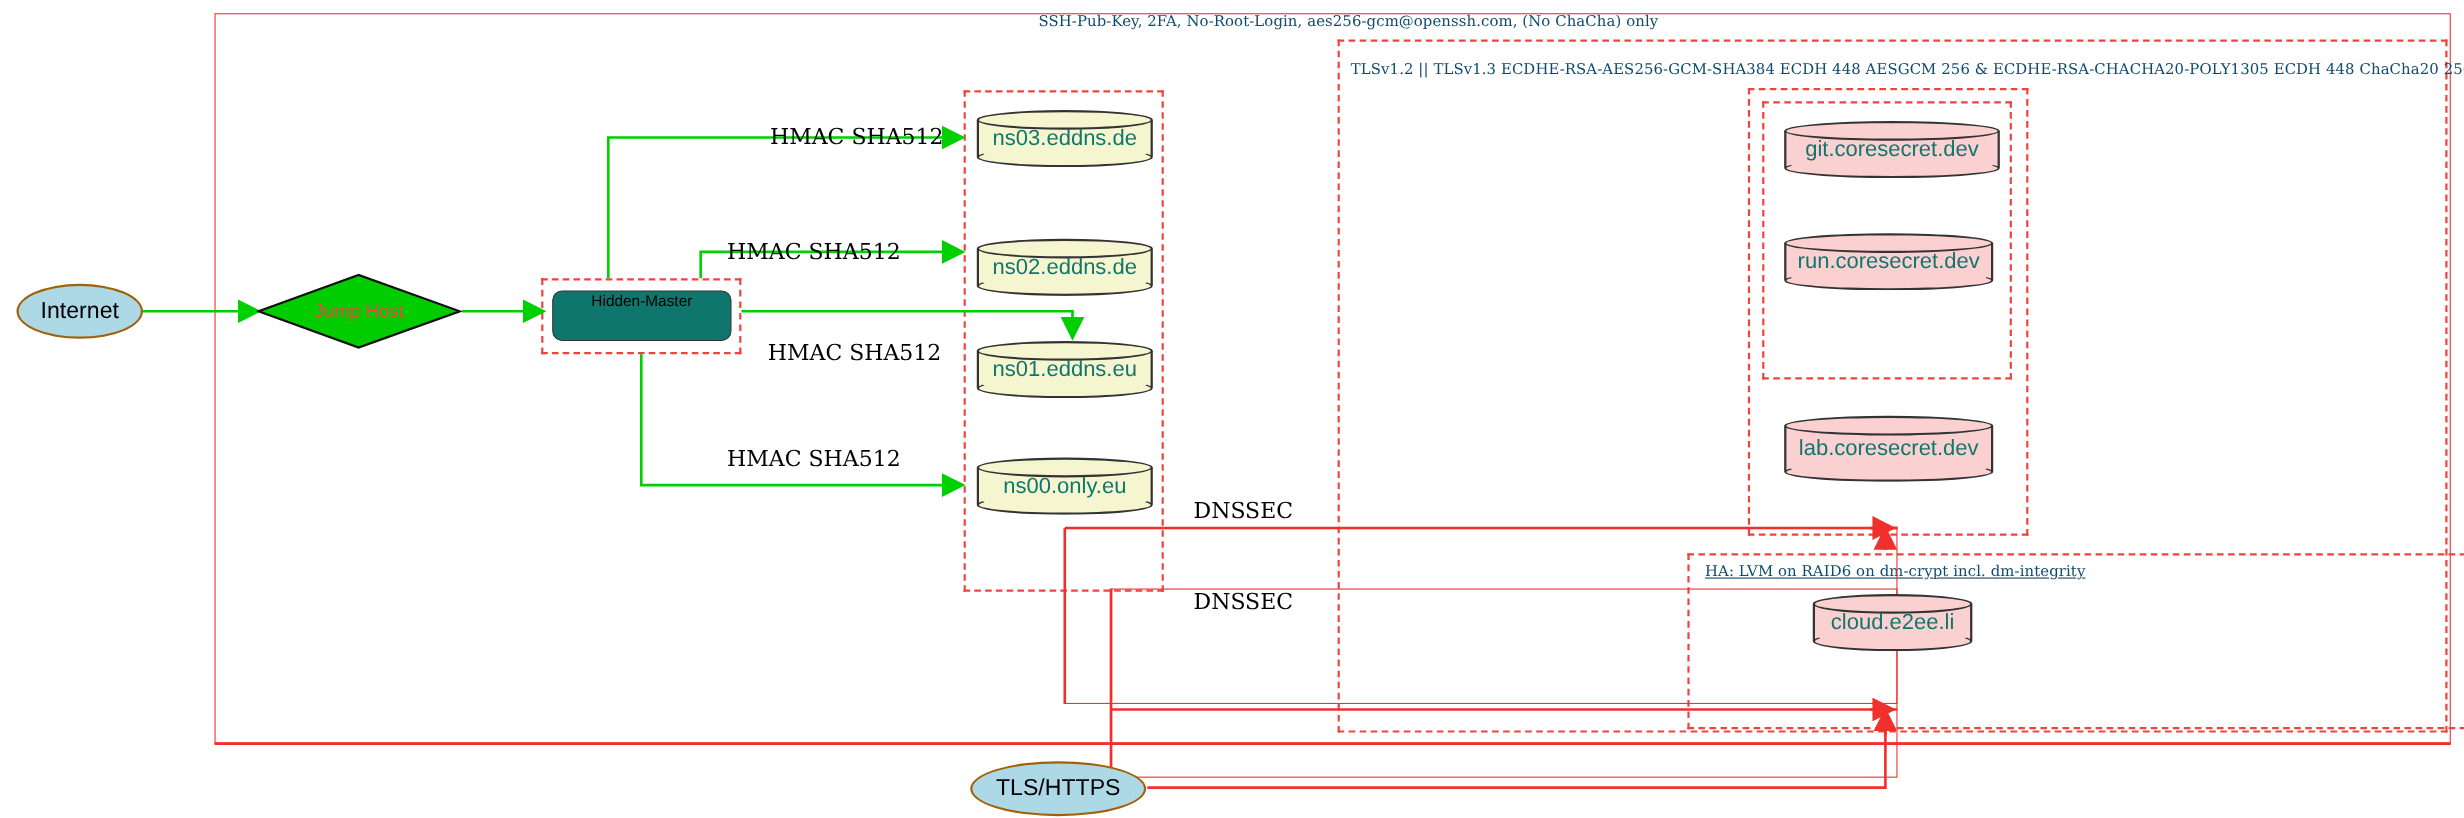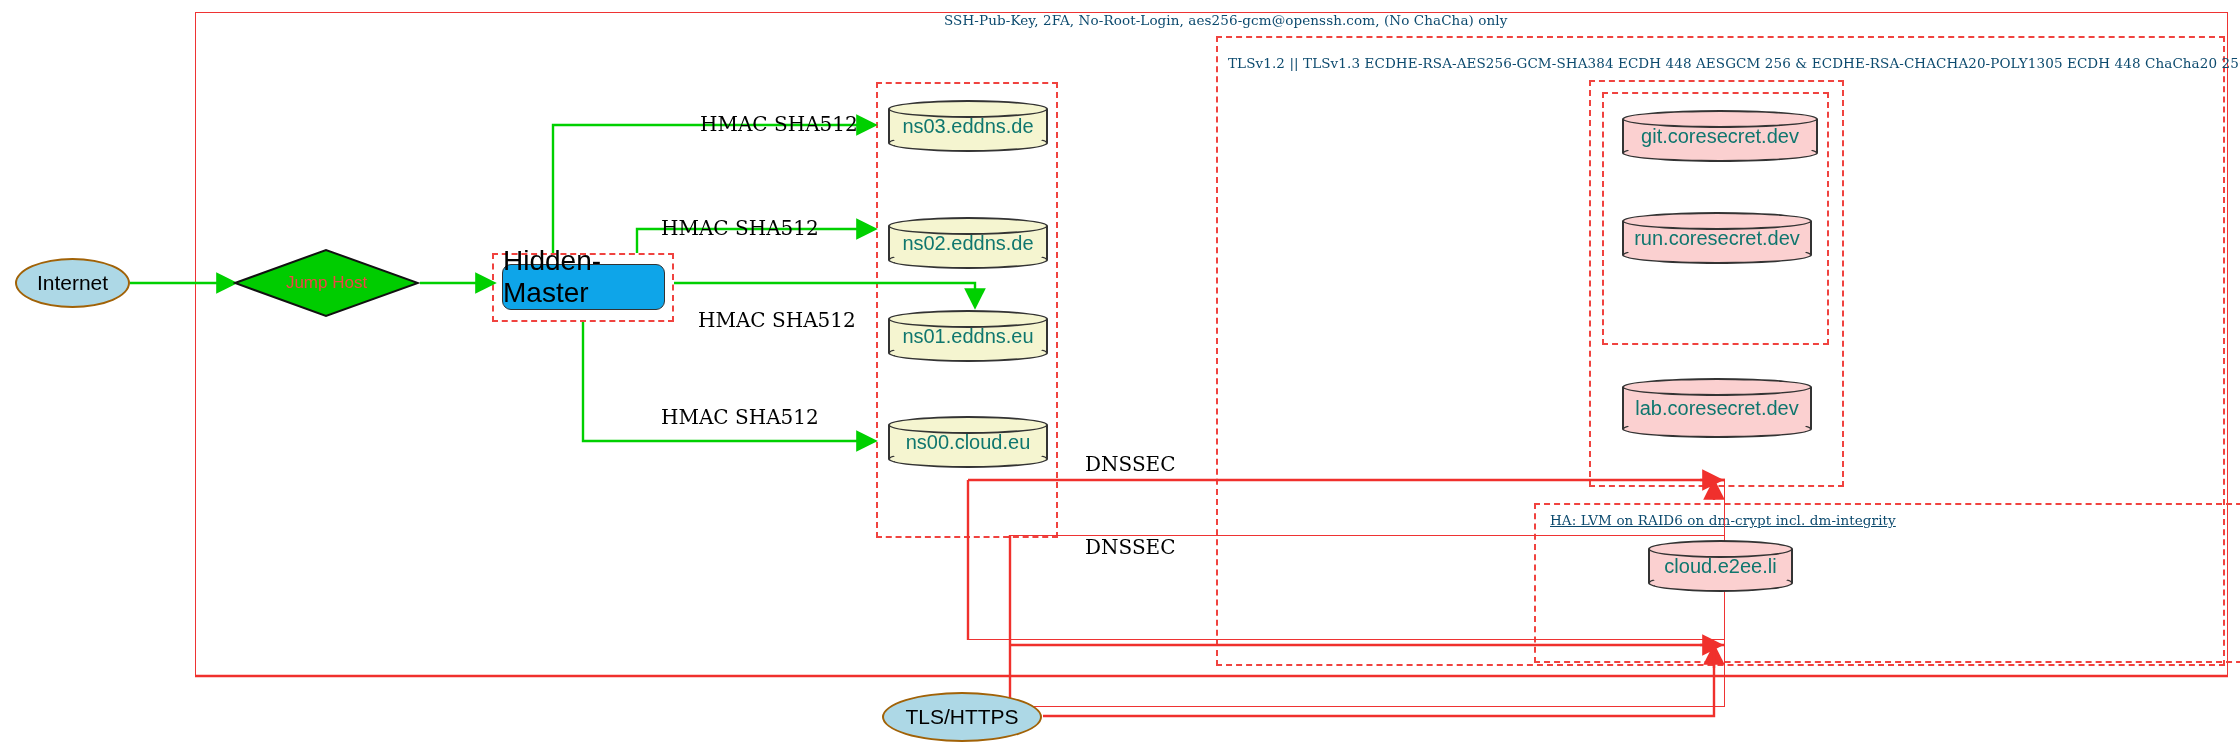--- a/index.html
+++ b/index.html
@@ -45,22 +45,22 @@
   .cyl .top{top:0;}
   .cyl .bot{bottom:0;border-top-color:transparent;}
   .cyl .clabel{
     position:absolute;inset:0;display:flex;align-items:center;justify-content:center;
     font-size:20px;color:#0f766e;z-index:4;
   }
   .cyl.yellow .body,.cyl.yellow .top,.cyl.yellow .bot{background:#f5f5d0;}
   .cyl.pink   .body,.cyl.pink   .top,.cyl.pink   .bot{background:#fbd0d0;}
 
   .rrect{
-    border:1.6px solid #333;border-radius:9px;background:#0ea5e9;
-    display:flex;align-items:flex-end;justify-content:center;font-size:28px;color:#000;
+    border:1.6px solid #333;border-radius:9px;background:#0f766e;
+    display:flex;align-items:flex-start;justify-content:center;font-size:14px;color:#000;
   }
 
   
   .edge-label{
     position:absolute;white-space:nowrap;
     font-family:"DejaVu Serif","Liberation Serif",serif;
     font-size:20px;color:#000;
   }
 
   svg.wires{position:absolute;left:0;top:0;width:2240px;height:744px;overflow:visible;pointer-events:none;}
@@ -168,21 +168,21 @@
     <div class="body"></div>
     <div class="bot"></div>
     <div class="top"></div>
     <div class="clabel">ns01.eddns.eu</div>
   </div>
 
   <div class="cyl yellow" style="left:888px;top:416px;width:160px;height:52px;">
     <div class="body"></div>
     <div class="bot"></div>
     <div class="top"></div>
-    <div class="clabel">ns00.cloud.eu</div>
+    <div class="clabel">ns00.only.eu</div>
   </div>
 
   <div class="cyl pink" style="left:1622px;top:110px;width:196px;height:52px;">
     <div class="body"></div>
     <div class="bot"></div>
     <div class="top"></div>
     <div class="clabel">git.coresecret.dev</div>
   </div>
 
   <div class="cyl pink" style="left:1622px;top:212px;width:190px;height:52px;">

